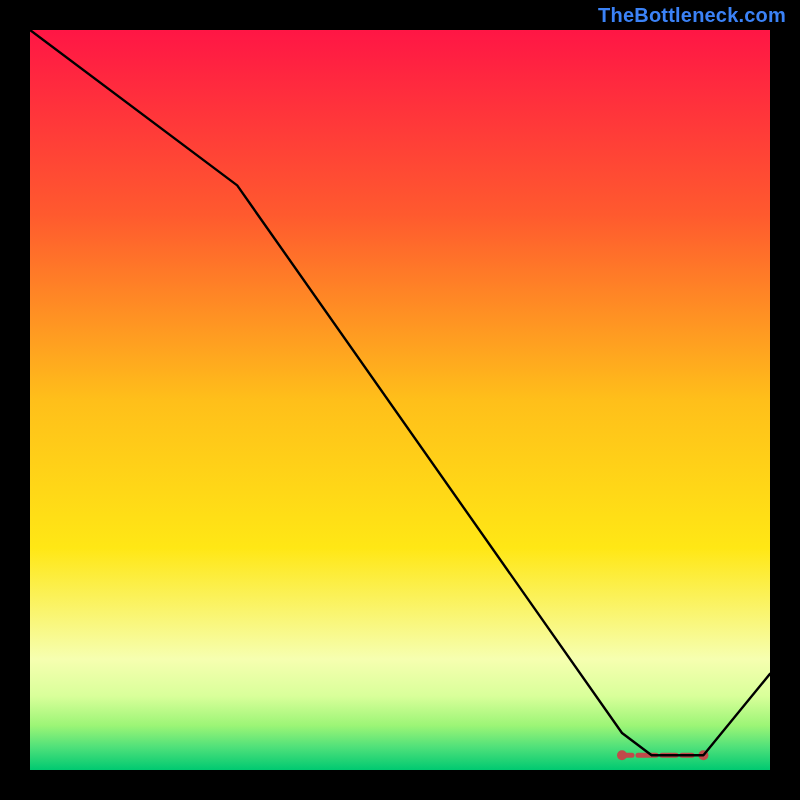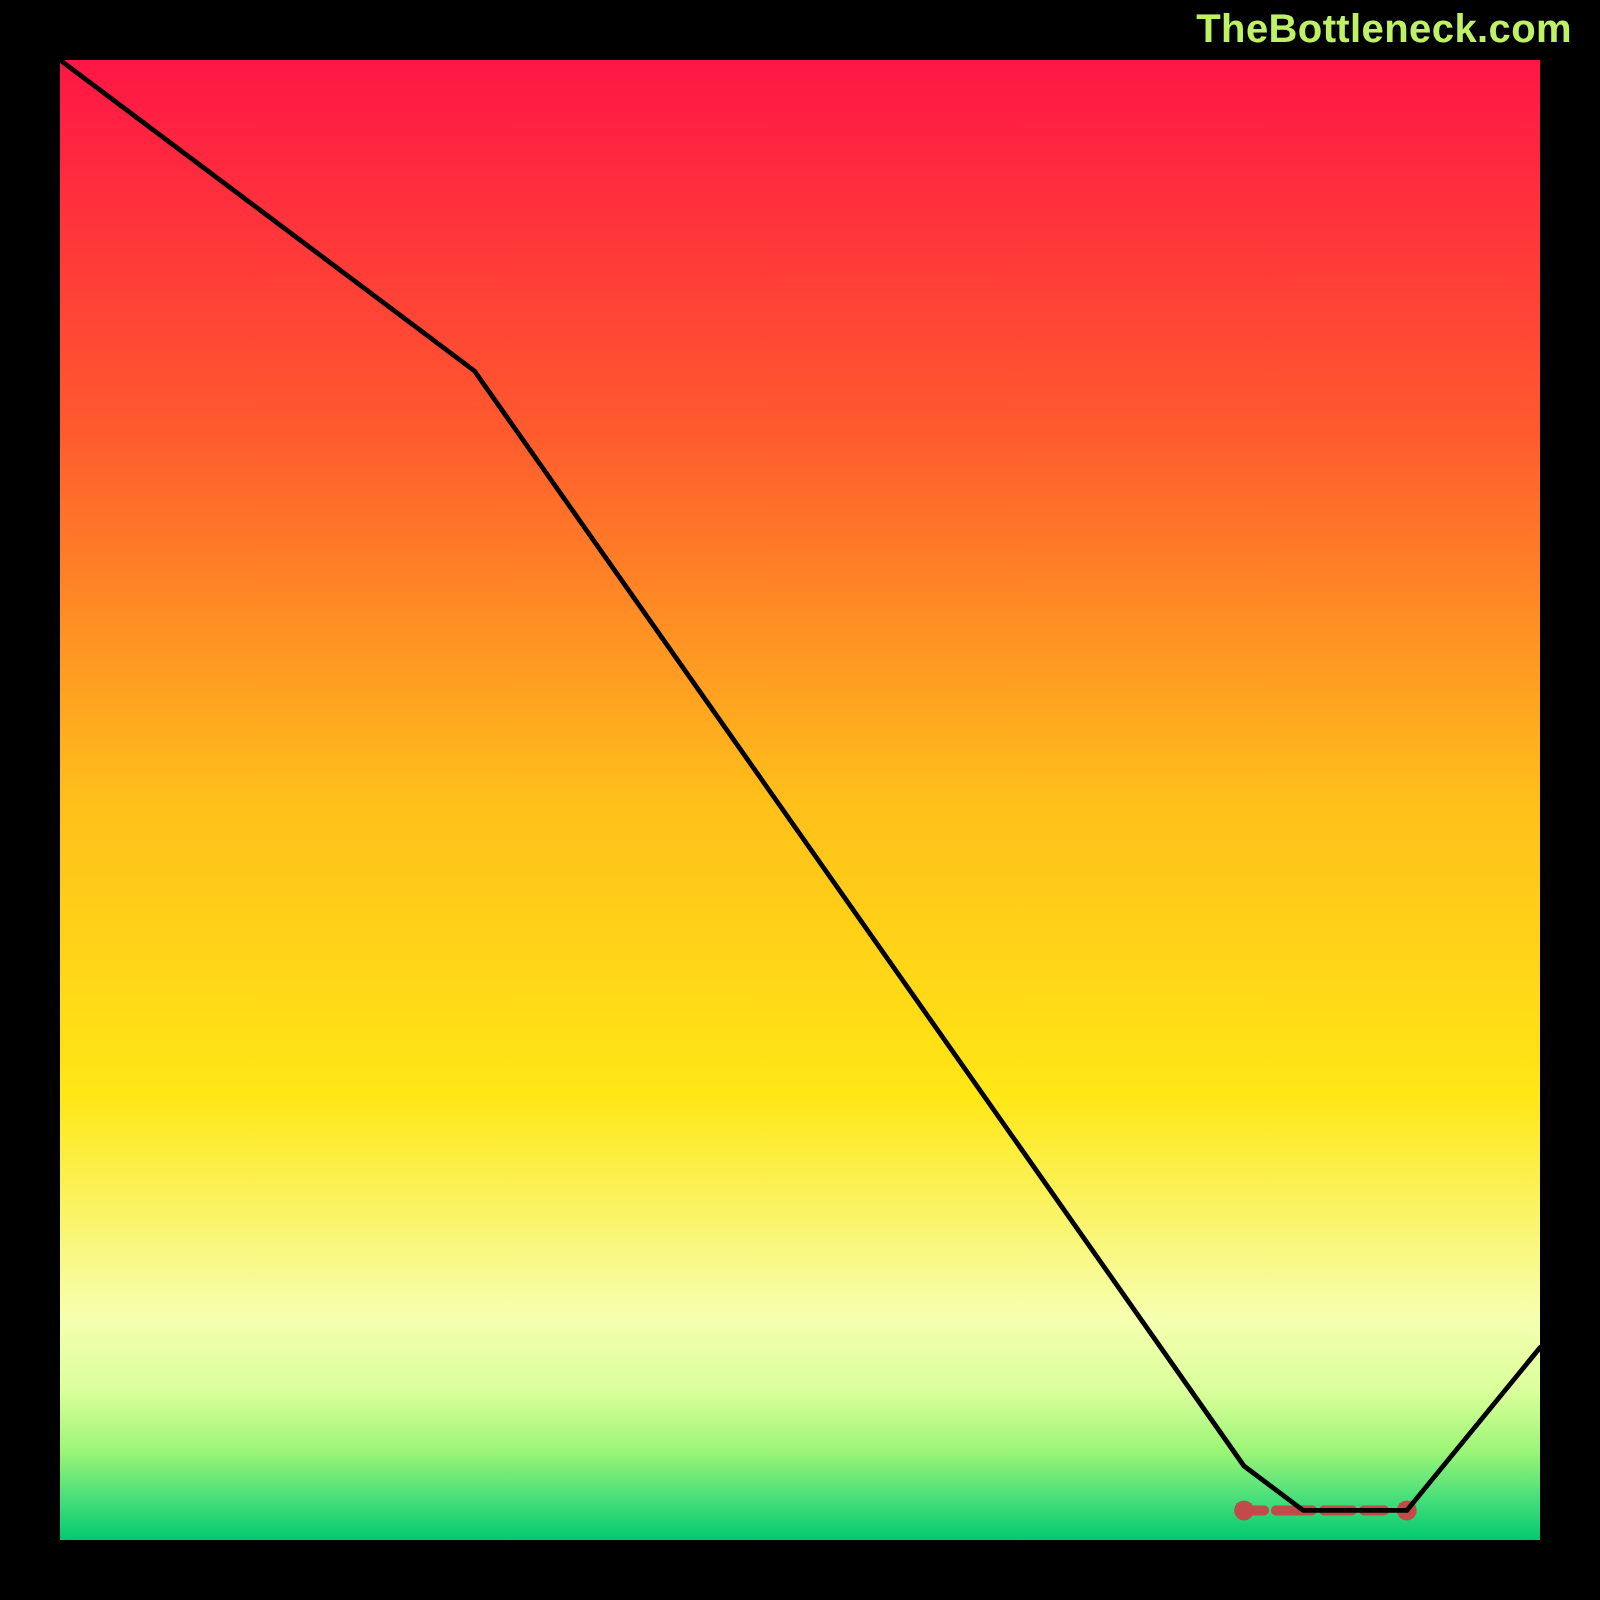--- a/index.html
+++ b/index.html
@@ -14,21 +14,21 @@
   .container {
     position: relative;
     width: 800px;
     height: 800px;
     background: #000;
   }
   .watermark {
     position: absolute;
     top: 4px;
     right: 14px;
-    color: #bef264;
+    color: #3b82f6;
     font-size: 20px;
     font-weight: 600;
     letter-spacing: 0.2px;
     user-select: none;
   }
   .plot-area {
     position: absolute;
     left: 30px;
     top: 30px;
     width: 740px;

